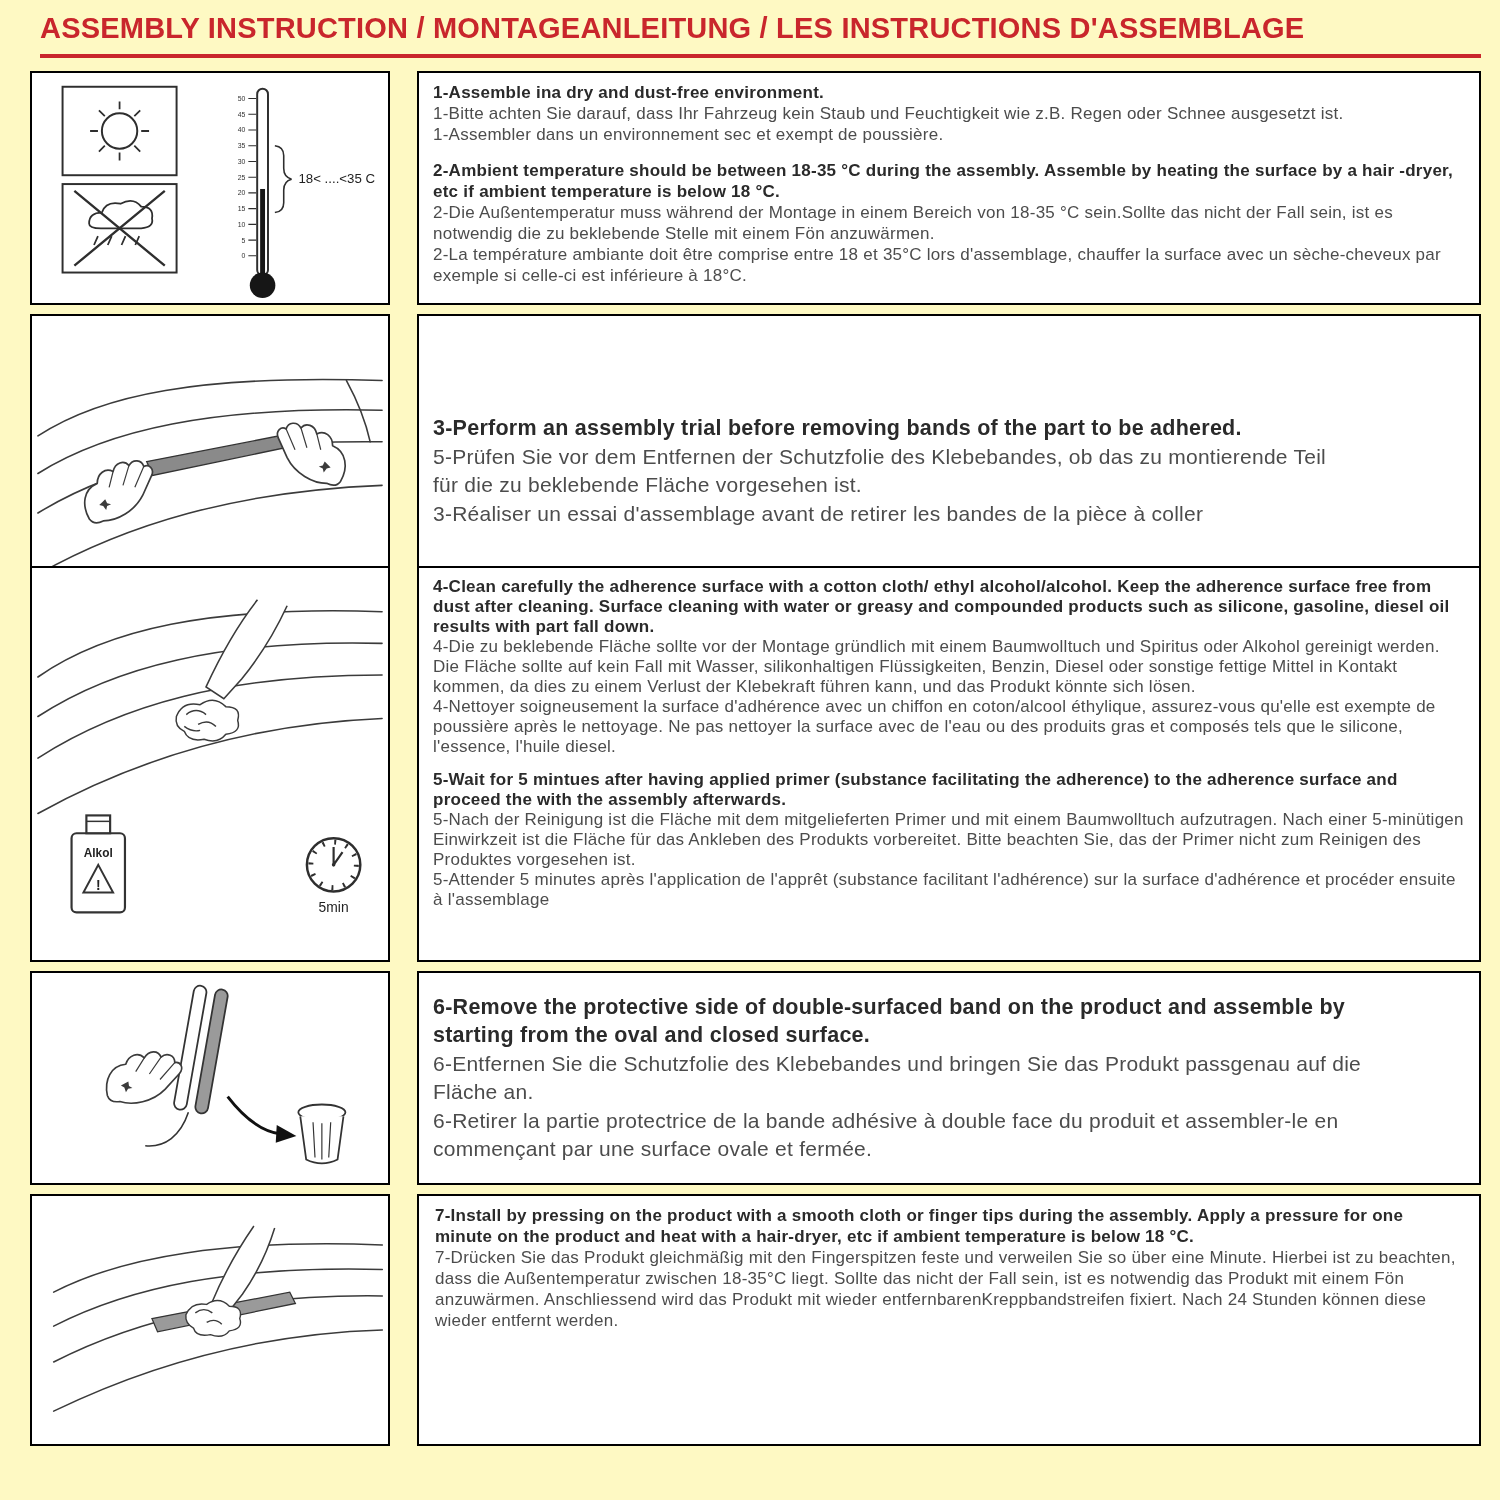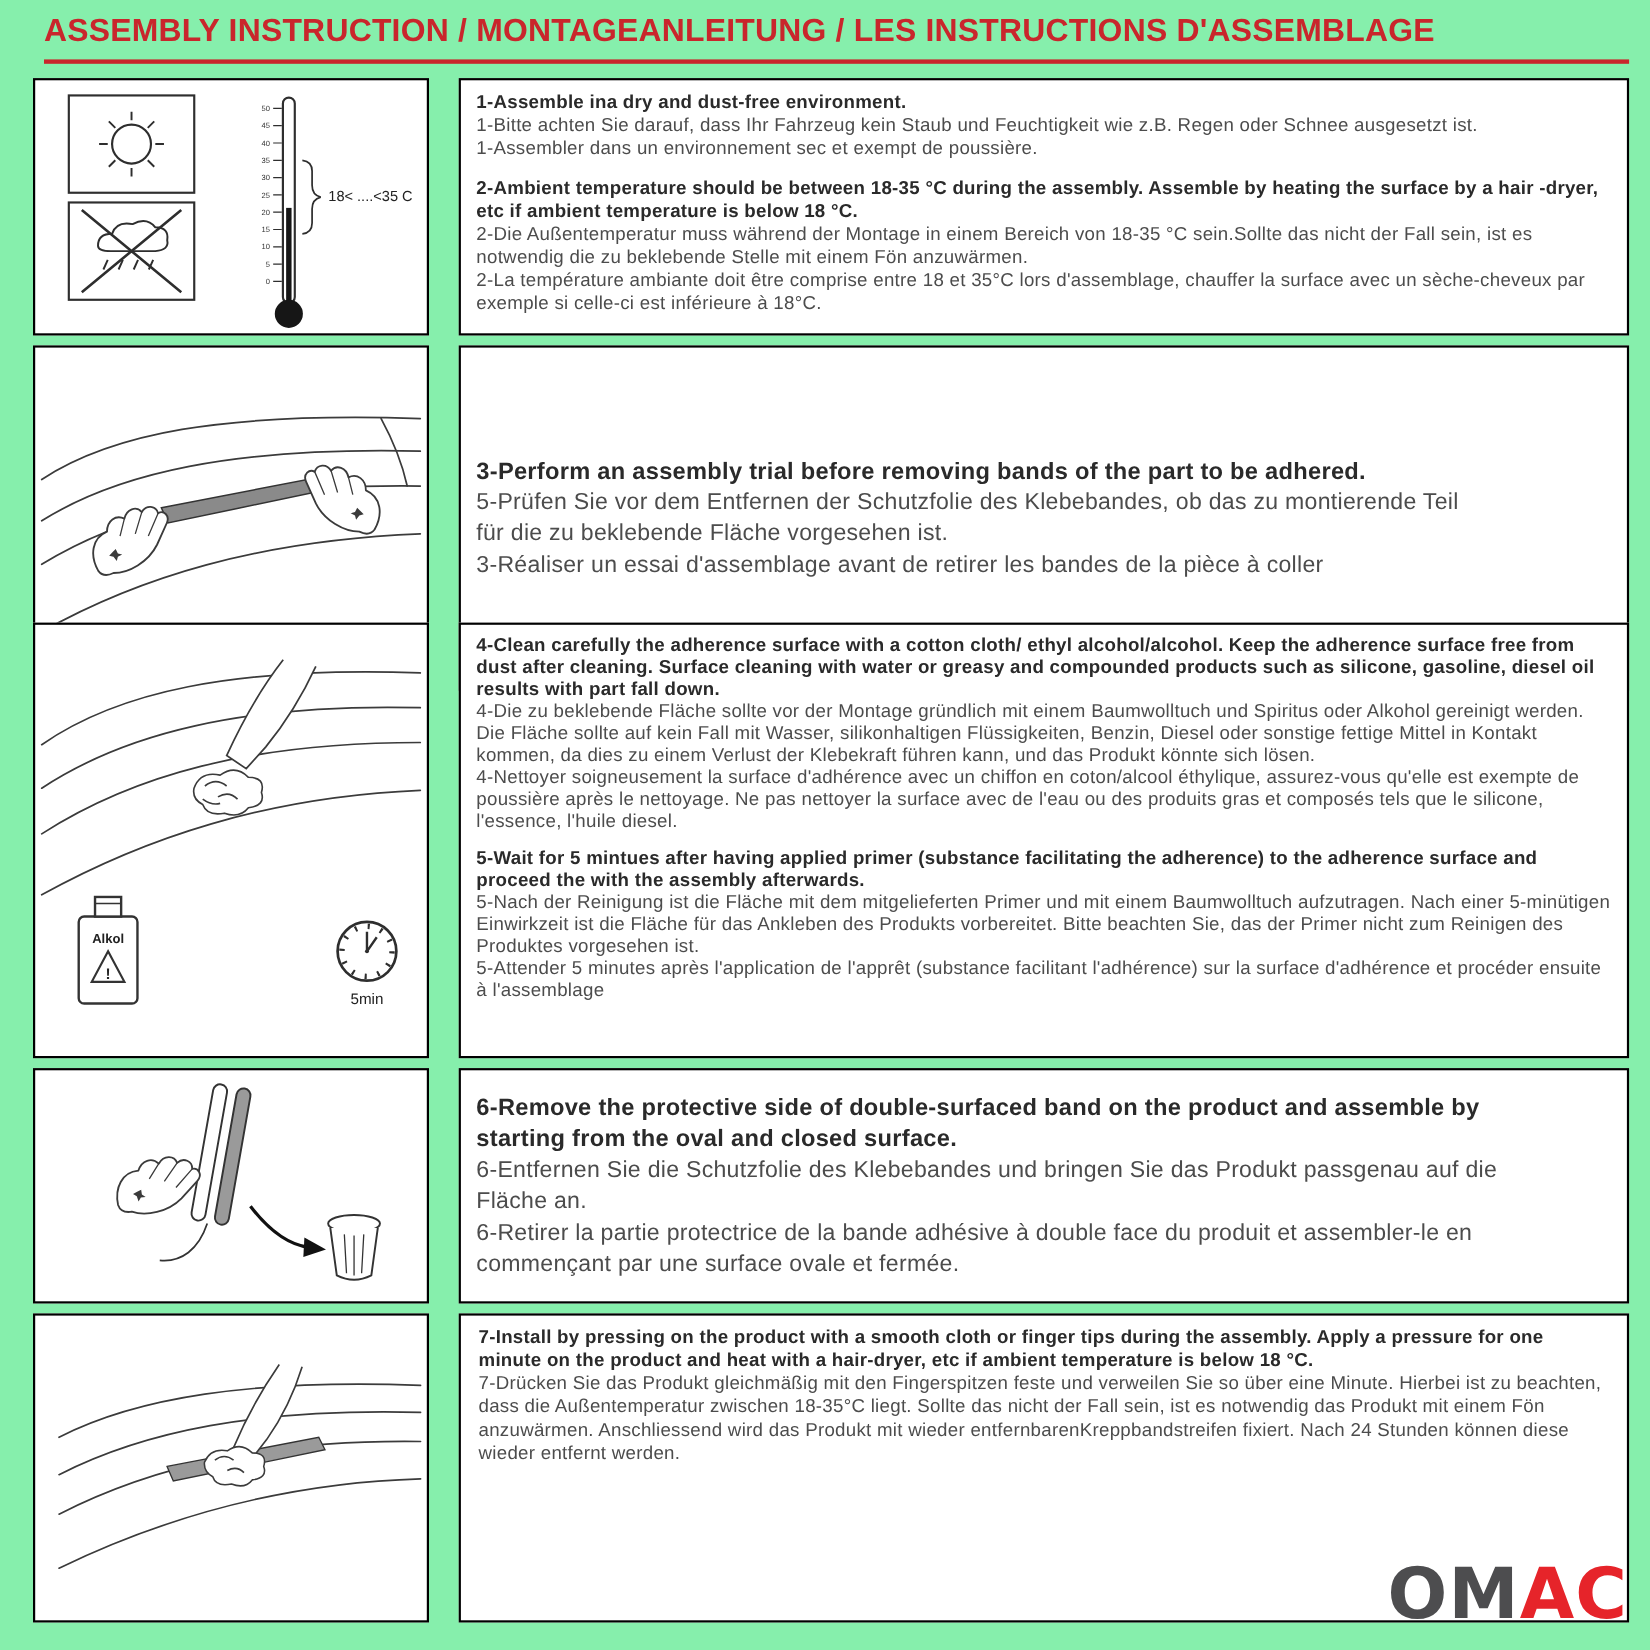--- a/index.html
+++ b/index.html
@@ -1,27 +1,27 @@
 <!DOCTYPE html>
 <html><head>
 <meta charset="utf-8">
 <style>
   html,body{margin:0;padding:0;}
   body{background:#ffffff;font-family:"Liberation Sans",sans-serif;}
-  #page{position:relative;width:1500px;height:1500px;background:#86efac;overflow:hidden;}
+  #page{position:relative;width:1500px;height:1500px;background:#fef9c3;overflow:hidden;}
   .title{position:absolute;left:40px;top:12px;font-size:29px;font-weight:800;color:#c9262c;letter-spacing:.2px;white-space:nowrap;}
   .rule{position:absolute;left:40px;top:54px;width:1441px;height:4px;background:#c9262c;}
   .box{position:absolute;border:2px solid #000000;background:#fff;box-sizing:border-box;}
   .ill{left:30px;width:360px;}
   .txt{left:417px;width:1064px;padding:9px 14px;overflow:hidden;}
   .r1{top:71px;height:234px;}
   .r2{top:314px;height:314px;}
   .r3{top:566px;height:396px;}
   .r4{top:971px;height:214px;}
-  .r5{top:1194px;height:281px;padding-left:16px;}
+  .r5{top:1194px;height:252px;padding-left:16px;}
   .ill svg{display:block;width:100%;height:100%;}
   p{margin:0;letter-spacing:.25px;}
   .s{font-size:17px;line-height:21px;}
   .s3{font-size:17px;line-height:20px;}
   .b{font-weight:bold;color:#2a2a2a;}
   .g{color:#4c4c4c;}
   .gap{height:15px;}
   .gap3{height:13px;}
   .big{font-size:21px;line-height:28.5px;}
   .bigh{font-size:21.5px;}
@@ -196,17 +196,14 @@
         <path d="M146,108 q6,-14 22,-11 q13,-9 24,2 q15,0 11,13 q4,11 -11,13 q-7,9 -20,4 q-15,3 -18,-7 q-9,-5 -8,-14 z"></path>
         <path d="M156,106 q9,-7 18,0 M168,116 q9,-5 16,2" fill="none"></path>
       </g>
     </svg>
   </div>
   <div class="box txt r5">
     <p class="s b">7-Install by pressing on the product with a smooth cloth or finger tips during the assembly. Apply a pressure for one minute on the product and heat with a hair-dryer, etc if ambient temperature is below 18 °C.</p>
     <p class="s g">7-Drücken Sie das Produkt gleichmäßig mit den Fingerspitzen feste und verweilen Sie so über eine Minute. Hierbei ist zu beachten, dass die Außentemperatur zwischen 18-35°C liegt. Sollte das nicht der Fall sein, ist es notwendig das Produkt mit einem Fön anzuwärmen. Anschliessend wird das Produkt mit wieder entfernbarenKreppbandstreifen fixiert. Nach 24 Stunden können diese wieder entfernt werden.</p>
   </div>
 
-  <div class="logo">
-    <span class="gray">OM</span><span class="red">AC</span>
-  </div>
 
 </div>
 
 </body></html>

